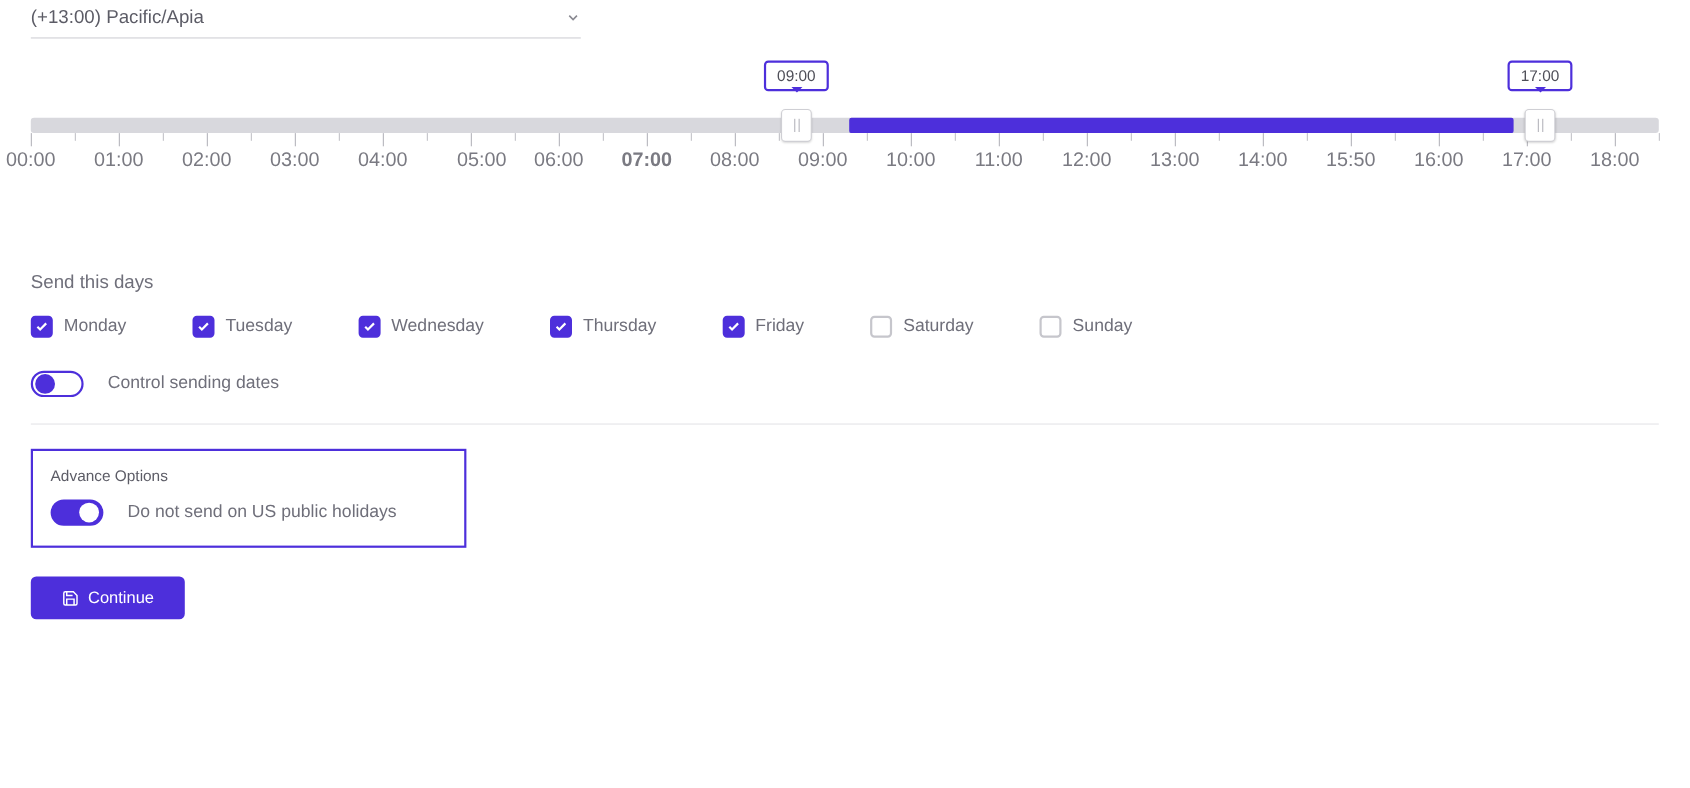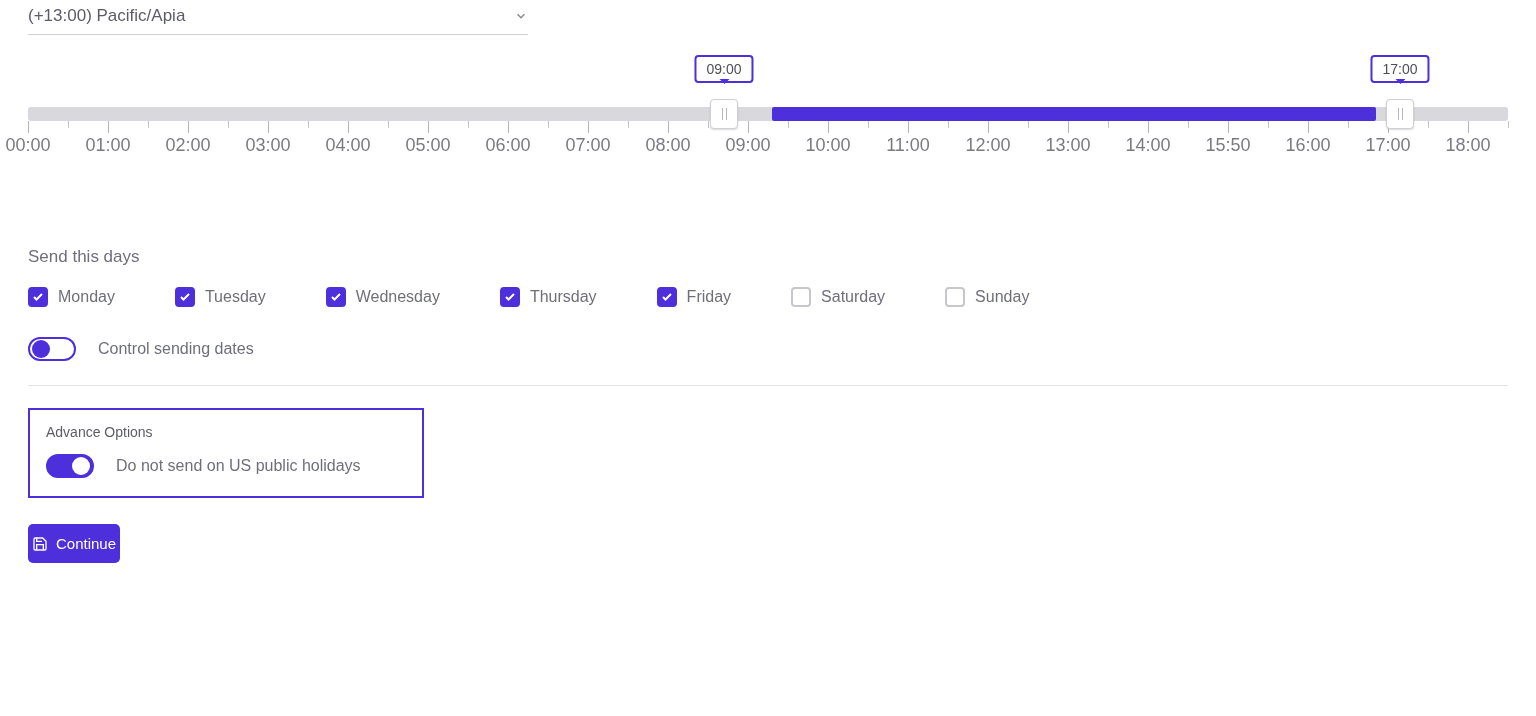--- a/index.html
+++ b/index.html
@@ -33,21 +33,21 @@
   .toggle.off{background:#fff;border:2px solid #4d2fdb}
   .toggle.off .knob{left:2px;background:#4d2fdb;width:18px;height:18px;top:1px}
   .toggle.on{background:#4d2fdb;border:2px solid #4d2fdb}
   .toggle.on .knob{right:2px;background:#fff;width:18px;height:18px;top:1px}
   .toggle-lbl{font-size:16px;color:#6f6f7a}
   hr.sep{border:none;border-top:1px solid #e4e4e8;margin:24px 0 0 0}
   
   .adv-panel{margin-top:22px;border:2px solid #4d2fdb;padding:14px 16px 18px 16px;width:396px}
   .adv-title{font-size:14px;color:#5c5c66;margin-bottom:14px}
   
-  .continue-btn{margin-top:26px;background:#4d2fdb;color:#fff;border:none;border-radius:5px;padding:11px 4px;font-size:15px;cursor:pointer;display:inline-flex;align-items:center;gap:8px}
+  .continue-btn{margin-top:26px;background:#4d2fdb;color:#fff;border:none;border-radius:5px;padding:11px 28px;font-size:15px;cursor:pointer;display:inline-flex;align-items:center;gap:8px}
   .continue-btn .ico{display:inline-flex}
   .chev{display:inline-flex}
   svg{display:block}
 </style>
 </head>
 <body>
 
 <div class="wrap">
   <div class="tz-field">
     <span class="tz-value">(+13:00) Pacific/Apia</span>
@@ -71,27 +71,27 @@
       <div class="tick-major" style="left: 160px;"></div>
       <div class="tick-lbl" style="left: 160px;">02:00</div>
       <div class="tick-minor" style="left: 200px;"></div>
       <div class="tick-major" style="left: 240px;"></div>
       <div class="tick-lbl" style="left: 240px;">03:00</div>
       <div class="tick-minor" style="left: 280px;"></div>
       <div class="tick-major" style="left: 320px;"></div>
       <div class="tick-lbl" style="left: 320px;">04:00</div>
       <div class="tick-minor" style="left: 360px;"></div>
       <div class="tick-major" style="left: 400px;"></div>
-      <div class="tick-lbl" style="left: 400px;">05:00</div>
+      <div class="tick-lbl" style="left: 410px;">05:00</div>
       <div class="tick-minor" style="left: 440px;"></div>
       <div class="tick-major" style="left: 480px;"></div>
       <div class="tick-lbl" style="left: 480px;">06:00</div>
       <div class="tick-minor" style="left: 520px;"></div>
       <div class="tick-major" style="left: 560px;"></div>
-      <div class="tick-lbl" style="left: 560px;">07:00</div>
+      <div class="tick-lbl" style="left: 560px; font-weight: bold;">07:00</div>
       <div class="tick-minor" style="left: 600px;"></div>
       <div class="tick-major" style="left: 640px;"></div>
       <div class="tick-lbl" style="left: 640px;">08:00</div>
       <div class="tick-minor" style="left: 680px;"></div>
       <div class="tick-major" style="left: 720px;"></div>
       <div class="tick-lbl" style="left: 720px;">09:00</div>
       <div class="tick-minor" style="left: 760px;"></div>
       <div class="tick-major" style="left: 800px;"></div>
       <div class="tick-lbl" style="left: 800px;">10:00</div>
       <div class="tick-minor" style="left: 840px;"></div>

